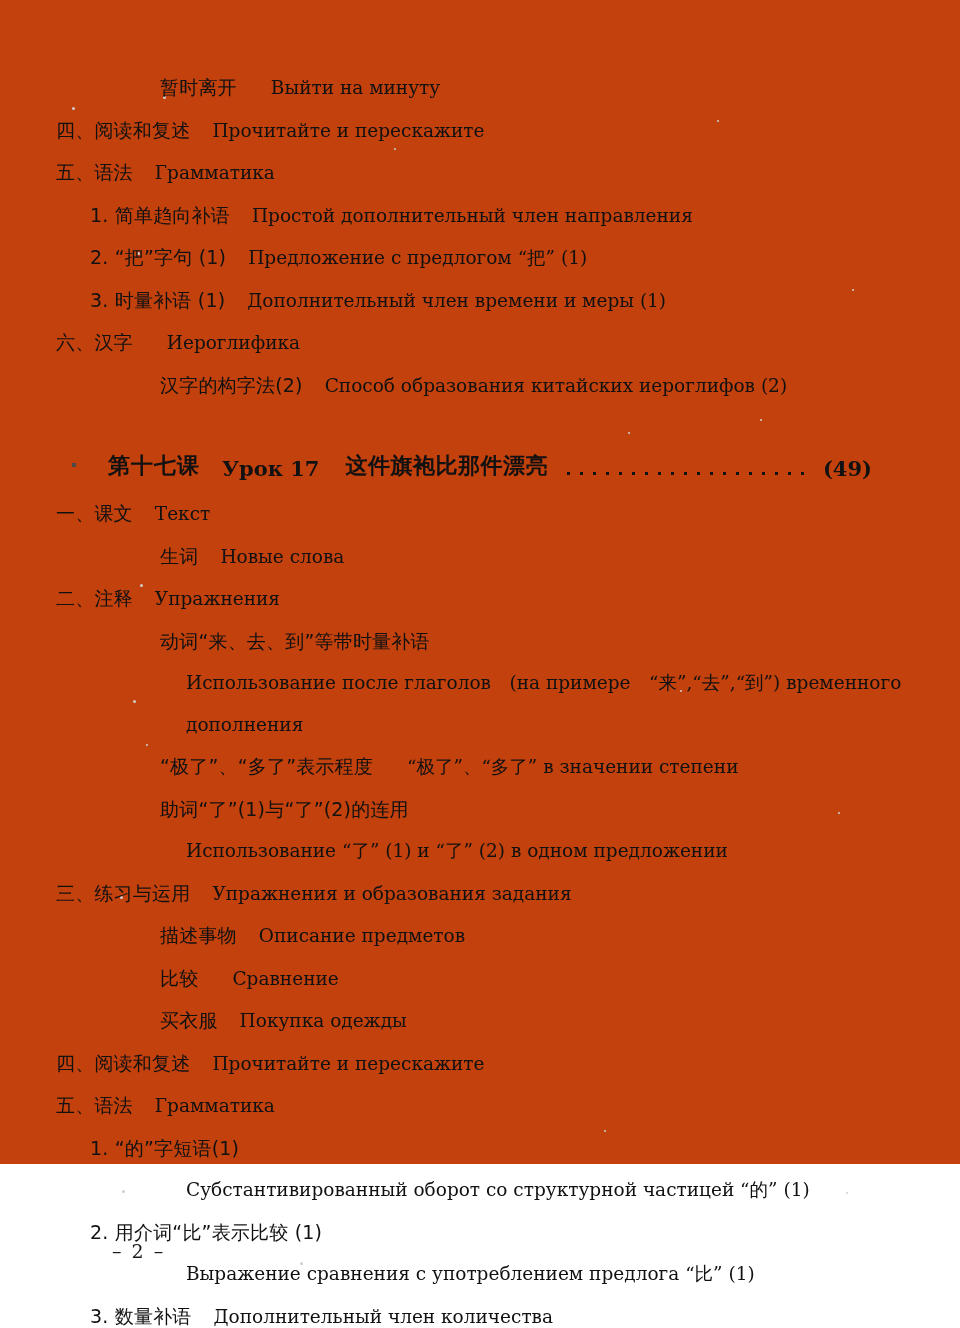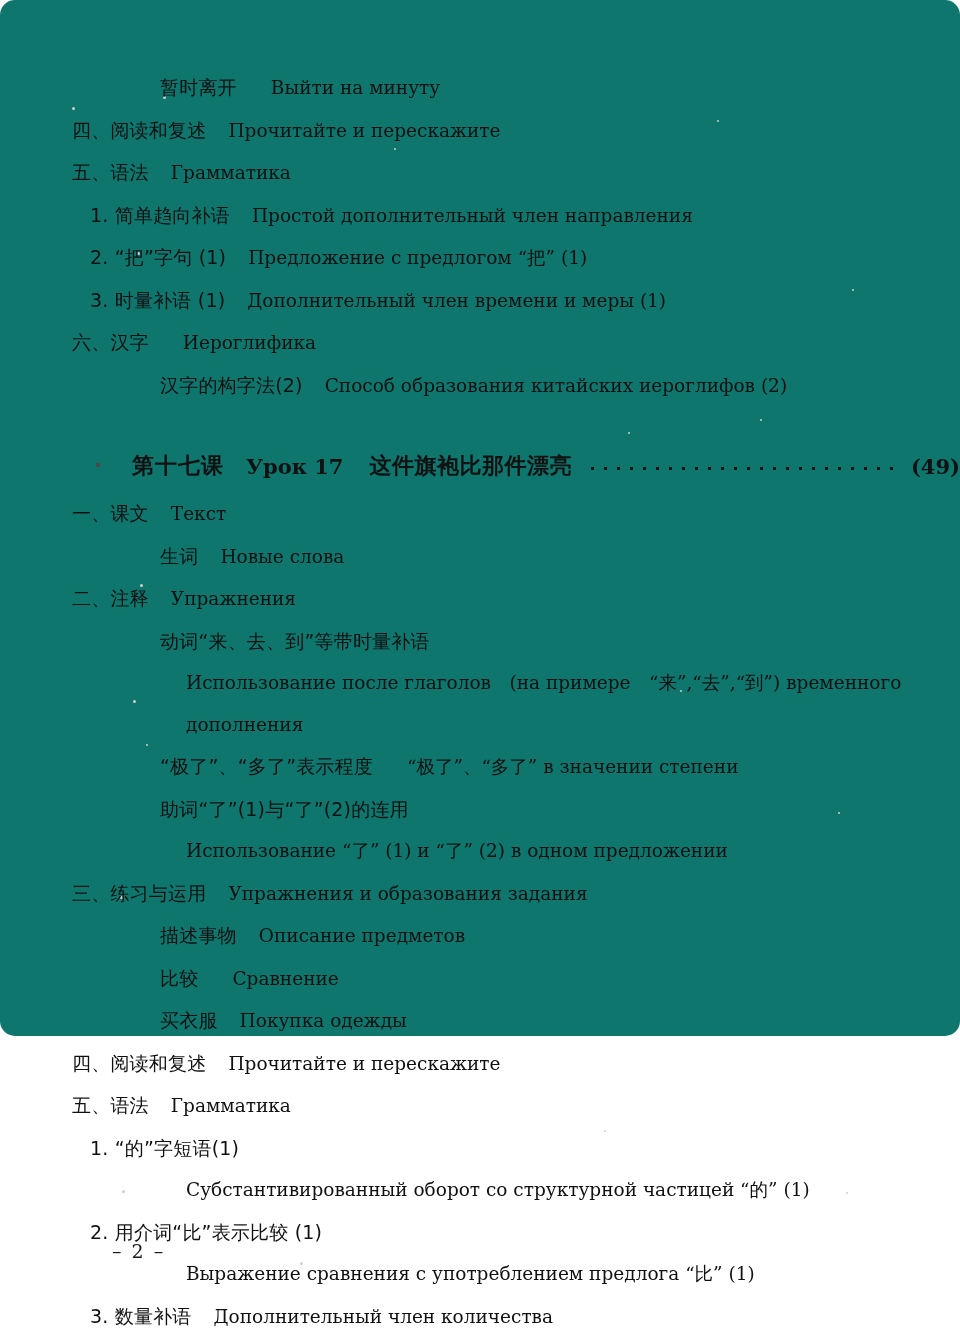--- a/index.html
+++ b/index.html
@@ -14,23 +14,22 @@
     font-family: "DejaVu Serif", "Liberation Serif", serif;
     color: #111111;
     overflow: hidden;
   }
 
   .page {
     position: absolute;
     left: 0;
     top: 0;
     width: 960px;
-    height: 1036px;
-    background: #0f766e;
-    border-radius: 15px;
+    height: 1164px;
+    background: #c2410c;
   }
 
   
   .speckle {
     position: absolute;
     background: #cfcfcf;
     border-radius: 50%;
     pointer-events: none;
   }
 
@@ -40,21 +39,21 @@
     top: 78px;
     width: 960px;
   }
 
   .line {
     position: relative;
     line-height: 1.0;
     white-space: nowrap;
     font-size: 18.5px;
   }
-  .ind-1        { padding-left: 72px; }   
+  .ind-1        { padding-left: 56px; }   
   .ind-2        { padding-left: 160px; }   
   .ind-3        { padding-left: 90px; }   
   .ind-4        { padding-left: 186px; }
 
   .gap-sm { height: 23px; }
   .gap-xl { height: 56px; }
 
   .cjk {
     font-family: "DejaVu Sans", "Liberation Sans", sans-serif;
     font-size: 19px;
@@ -64,24 +63,24 @@
     font-family: "DejaVu Serif", "Liberation Serif", serif;
     font-size: 18.5px;
   }
   .sp-md { display: inline-block; width: 22px; }
   .sp-lg { display: inline-block; width: 34px; }
 
   
   .lesson-head {
     position: relative;
     display: flex;
-    align-items: center;
+    align-items: flex-end;
     padding-left: 108px;
-    font-weight: bold;
-    margin-left: 24px;
+    padding-right: 88px;
+    font-weight: bold;
   }
   .lesson-head .lh-cjk {
     font-family: "DejaVu Sans", "Liberation Sans", sans-serif;
     font-size: 22px;
     font-weight: bold;
     letter-spacing: 1px;
     white-space: nowrap;
   }
   .lesson-head .lh-ru {
     font-family: "DejaVu Serif", "Liberation Serif", serif;

